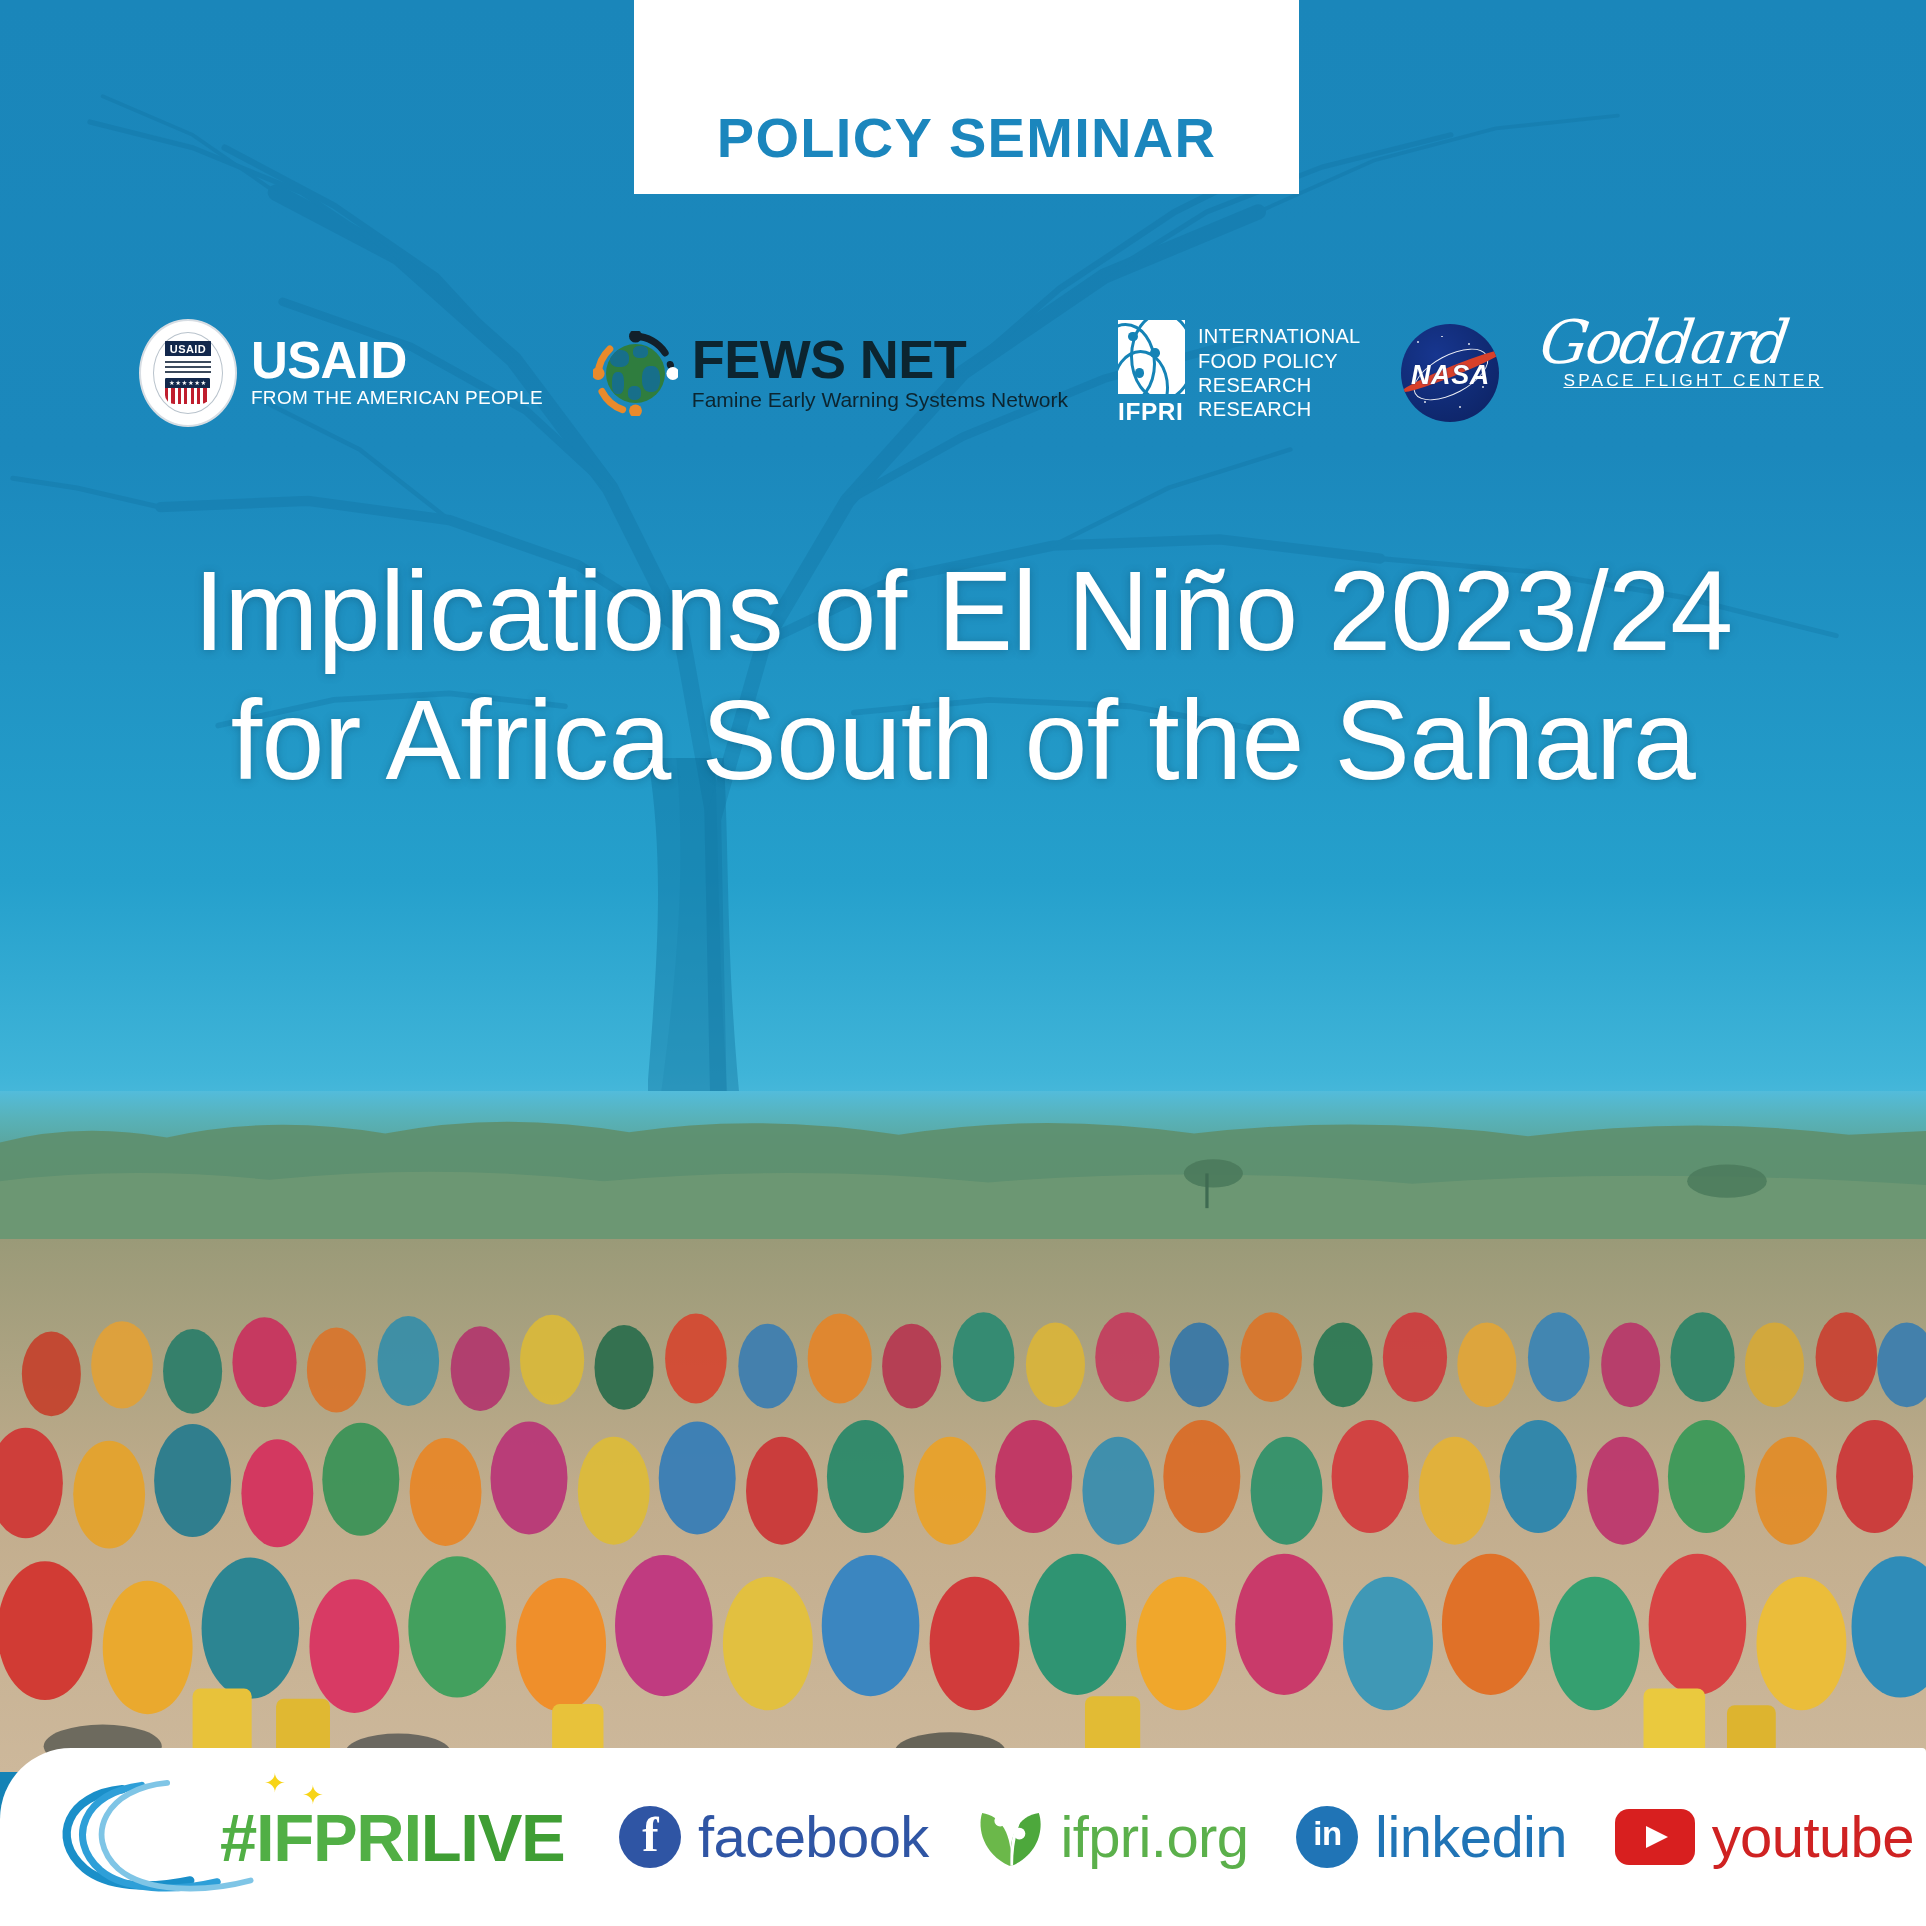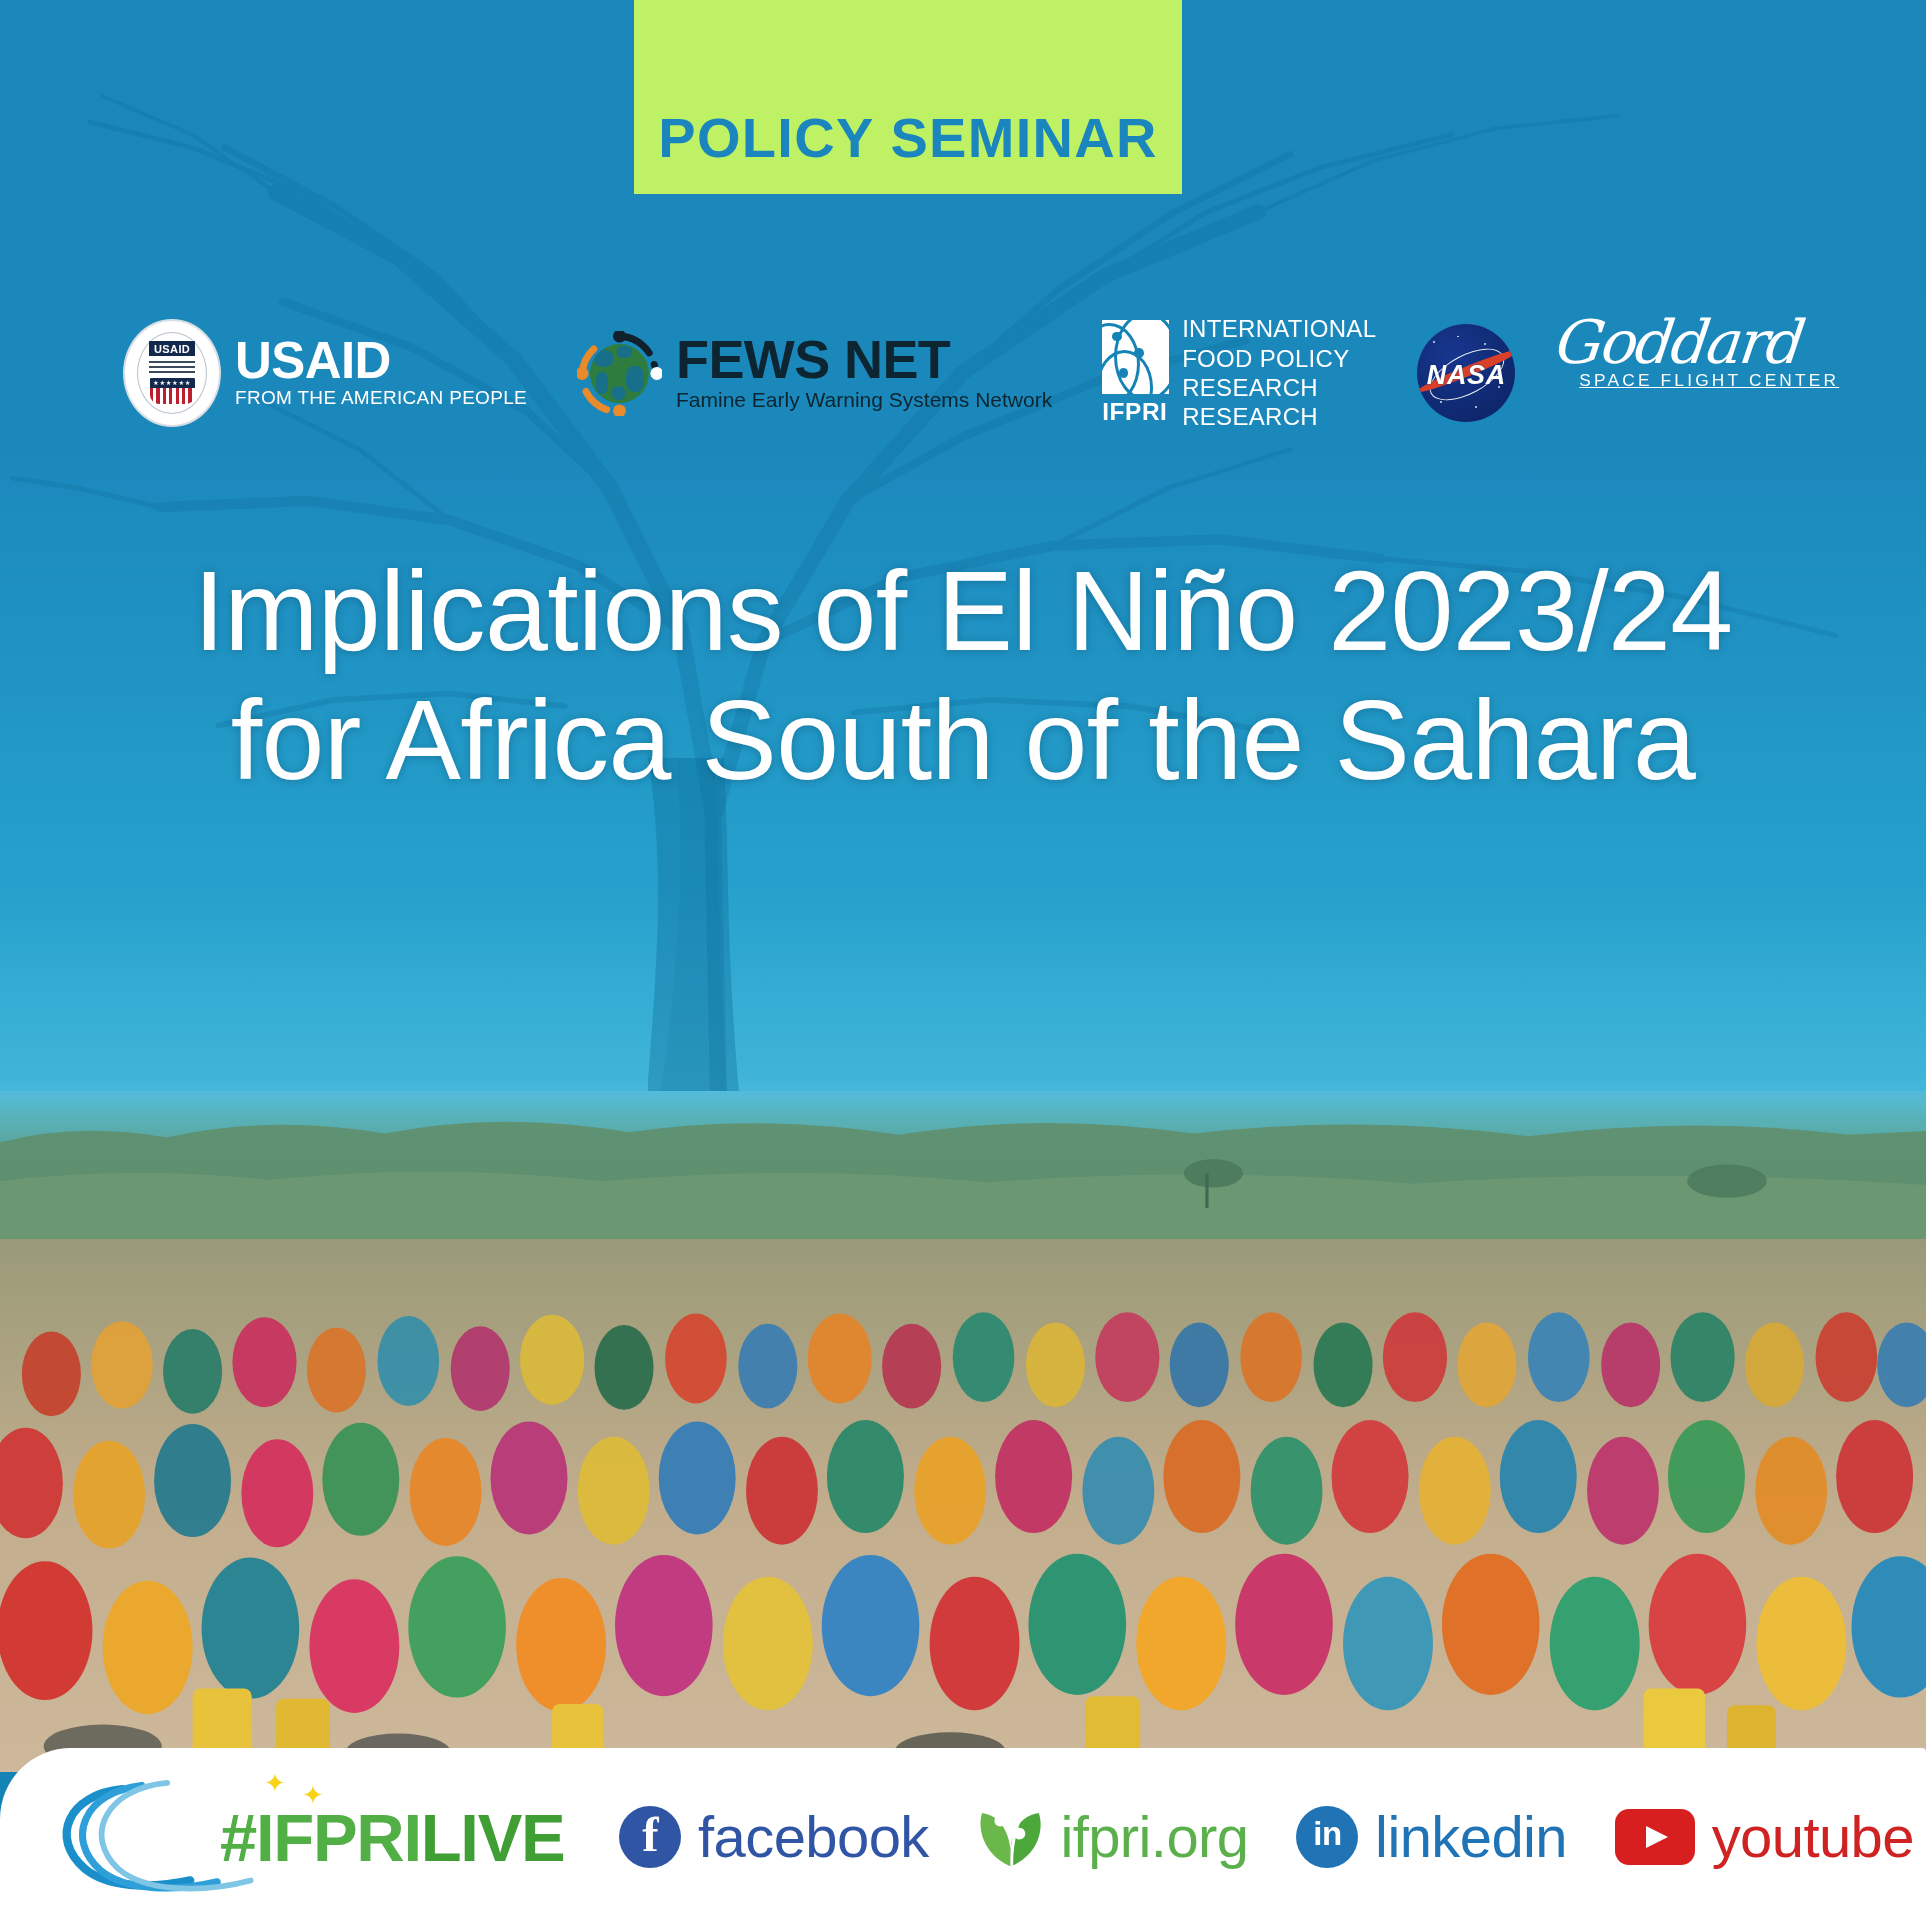--- a/index.html
+++ b/index.html
@@ -79,23 +79,23 @@
     width: 1926px;
     height: 533px;
     overflow: hidden;
   }
 
   
   .banner {
     position: absolute;
     left: 634px;
     top: 0;
-    width: 548px;
+    width: 665px;
     height: 194px;
-    background: #bef264;
+    background: #ffffff;
     display: flex;
     align-items: flex-end;
     justify-content: center;
     padding-bottom: 28px;
     box-sizing: border-box;
   }
   .banner-text {
     color: #1b86bd;
     font-size: 56px;
     font-weight: bold;
@@ -265,21 +265,21 @@
   }
   .ifpri-word {
     color: #ffffff;
     font-size: 24.4px;
     font-weight: bold;
     letter-spacing: 0.6px;
     margin-top: 3.9px;
   }
   .ifpri-lines {
     color: #ffffff;
-    font-size: 24px;
+    font-size: 20px;
     line-height: 1.22;
     letter-spacing: 0.3px;
   }
 
   
   .nasa { margin-left: 41px; }
   .nasa-ball {
     width: 98px; height: 98px;
     border-radius: 50%;
     background: radial-gradient(circle at 36% 32%, #17368f 0%, #102a73 58%, #0c2160 100%);

